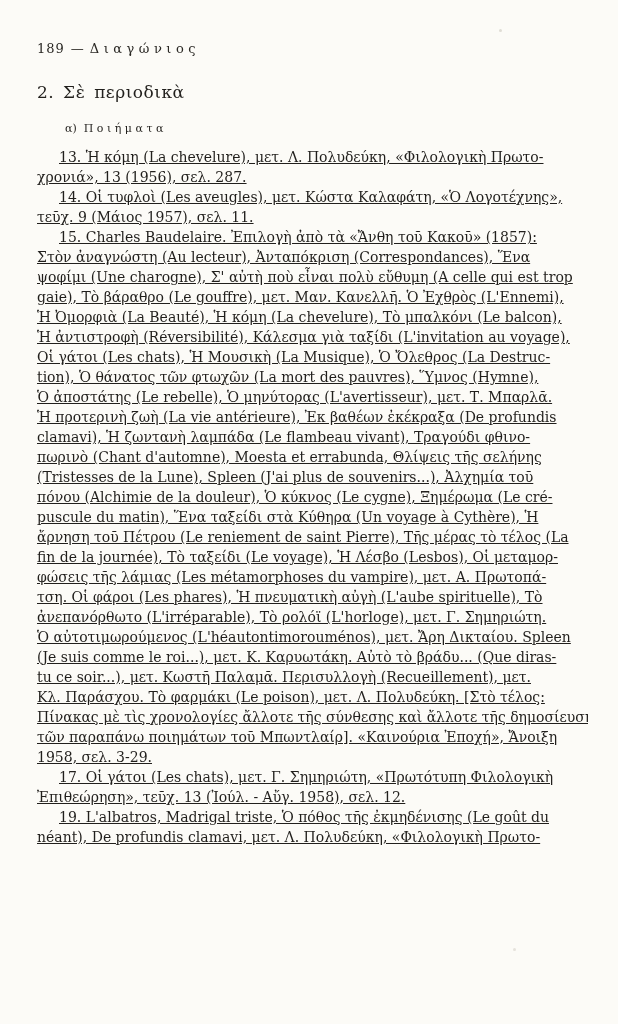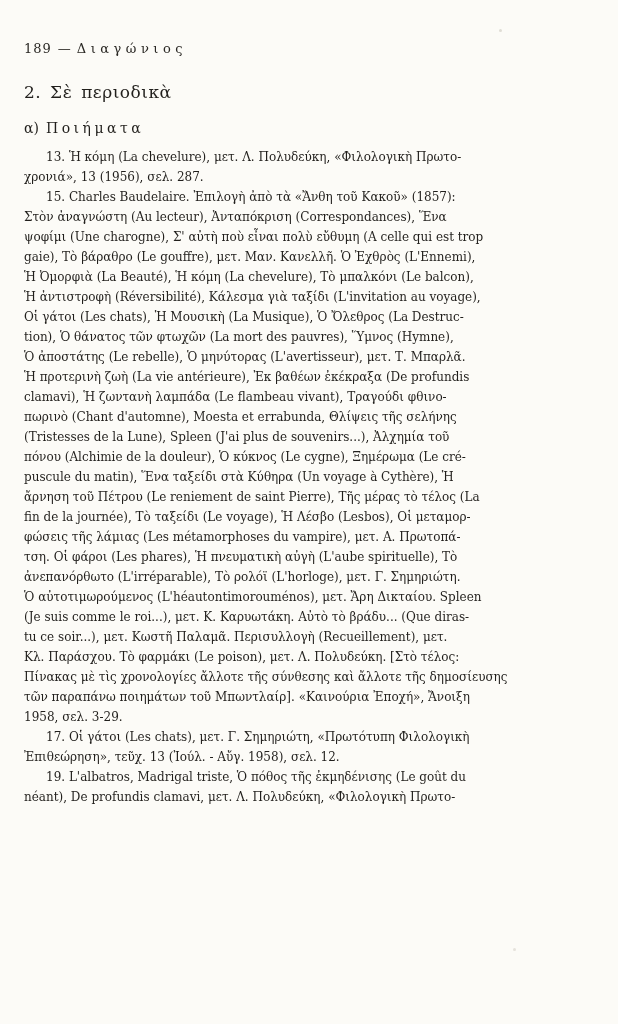--- a/index.html
+++ b/index.html
@@ -12,21 +12,21 @@
     background: #fcfbf7;
     font-family: "DejaVu Serif", serif;
     color: #211f1c;
     position: relative;
     overflow: hidden;
   }
   .page {
     box-sizing: border-box;
     width: 618px;
     height: 1024px;
-    padding: 42px 30px 0 24px;
+    padding: 42px 30px 0 37px;
   }
   .running-header {
     font-size: 13px;
     line-height: 14px;
     color: #2a2824;
   }
   .rh-num {
     letter-spacing: 1px;
   }
   .rh-sep {
@@ -37,33 +37,35 @@
   }
   .section-heading {
     margin-top: 26px;
     font-size: 17px;
     line-height: 20px;
     letter-spacing: 0.5px;
     word-spacing: 3px;
   }
   .subsection {
     margin-top: 19px;
-    font-size: 14px;
+    font-size: 11px;
     line-height: 15px;
+    margin-left: 28px;
   }
   .sub-label {
     margin-right: 7px;
   }
   .sub-title {
     letter-spacing: 3.5px;
   }
   .entries {
     margin-top: 11px;
-    font-size: 12px;
+    font-size: 14px;
     line-height: 20px;
+    text-decoration: underline;
   }
   .entry {
     margin: 0;
     white-space: pre;
     text-indent: 22px;
     overflow: hidden;
   }
   .speck {
     position: absolute;
     border-radius: 50%;
@@ -83,20 +85,22 @@
 
   <div class="section-heading">2. Σὲ περιοδικὰ</div>
 
   <div class="subsection">
     <span class="sub-label">α)</span><span class="sub-title">Ποιήματα</span>
   </div>
 
   <div class="entries">
     <p class="entry">13. Ἡ κόμη (La chevelure), μετ. Λ. Πολυδεύκη, «Φιλολογικὴ Πρωτο-
 χρονιά», 13 (1956), σελ. 287.</p>
+    <p class="entry">14. Οἱ τυφλοὶ (Les aveugles), μετ. Κώστα Καλαφάτη, «Ὁ Λογοτέχνης»,
+τεῦχ. 9 (Μάιος 1957), σελ. 11.</p>
     <p class="entry">15. Charles Baudelaire. Ἐπιλογὴ ἀπὸ τὰ «Ἄνθη τοῦ Κακοῦ» (1857):
 Στὸν ἀναγνώστη (Au lecteur), Ἀνταπόκριση (Correspondances), Ἕνα
 ψοφίμι (Une charogne), Σ' αὐτὴ ποὺ εἶναι πολὺ εὔθυμη (A celle qui est trop
 gaie), Τὸ βάραθρο (Le gouffre), μετ. Μαν. Κανελλῆ. Ὁ Ἐχθρὸς (L'Ennemi),
 Ἡ Ὀμορφιὰ (La Beauté), Ἡ κόμη (La chevelure), Τὸ μπαλκόνι (Le balcon),
 Ἡ ἀντιστροφὴ (Réversibilité), Κάλεσμα γιὰ ταξίδι (L'invitation au voyage),
 Οἱ γάτοι (Les chats), Ἡ Μουσικὴ (La Musique), Ὁ Ὄλεθρος (La Destruc-
 tion), Ὁ θάνατος τῶν φτωχῶν (La mort des pauvres), Ὕμνος (Hymne),
 Ὁ ἀποστάτης (Le rebelle), Ὁ μηνύτορας (L'avertisseur), μετ. Τ. Μπαρλᾶ.
 Ἡ προτερινὴ ζωὴ (La vie antérieure), Ἐκ βαθέων ἐκέκραξα (De profundis

